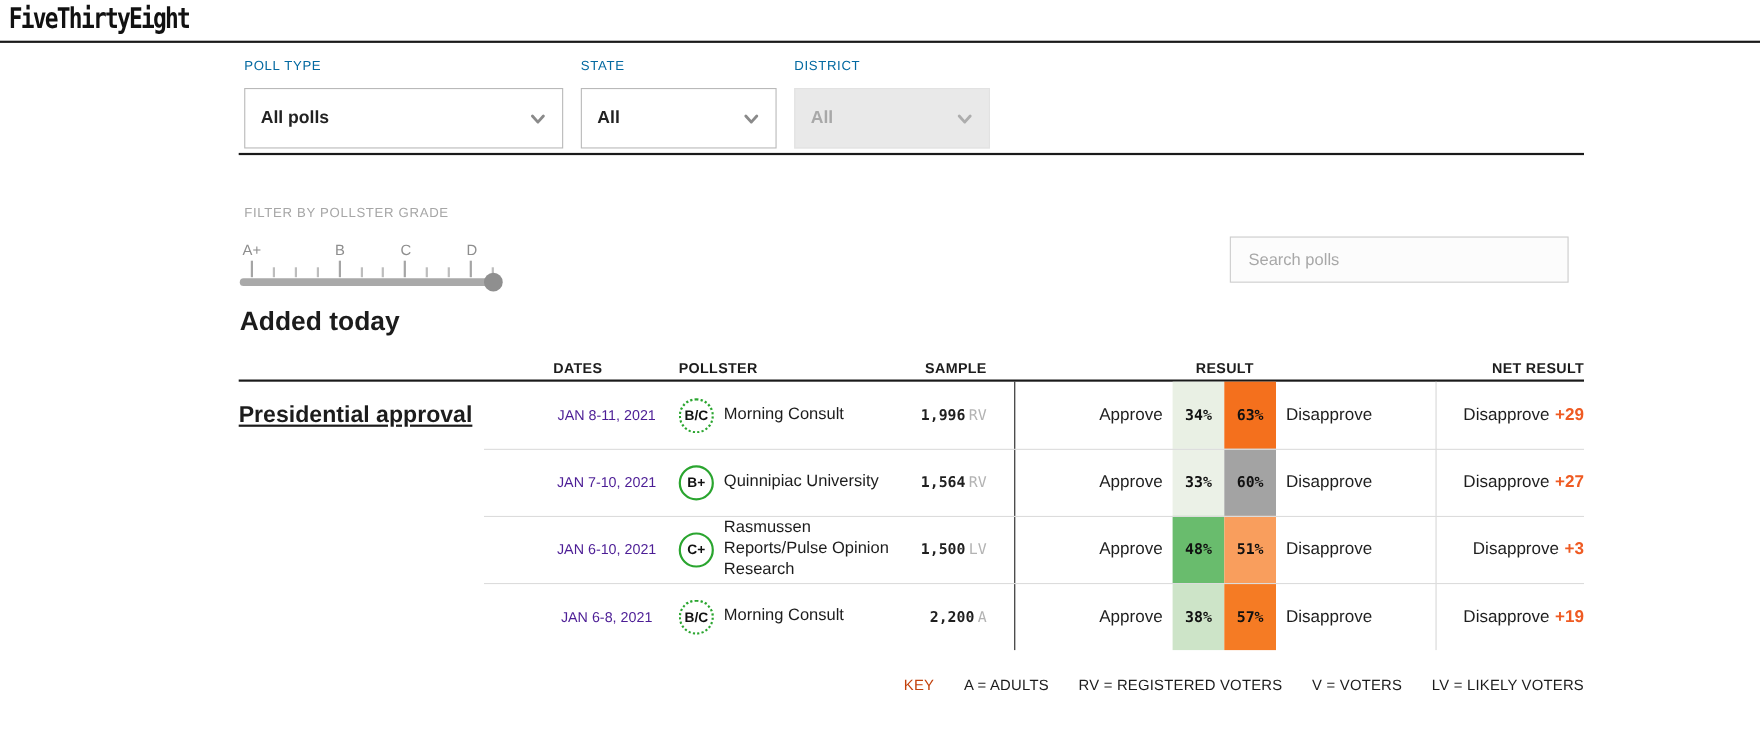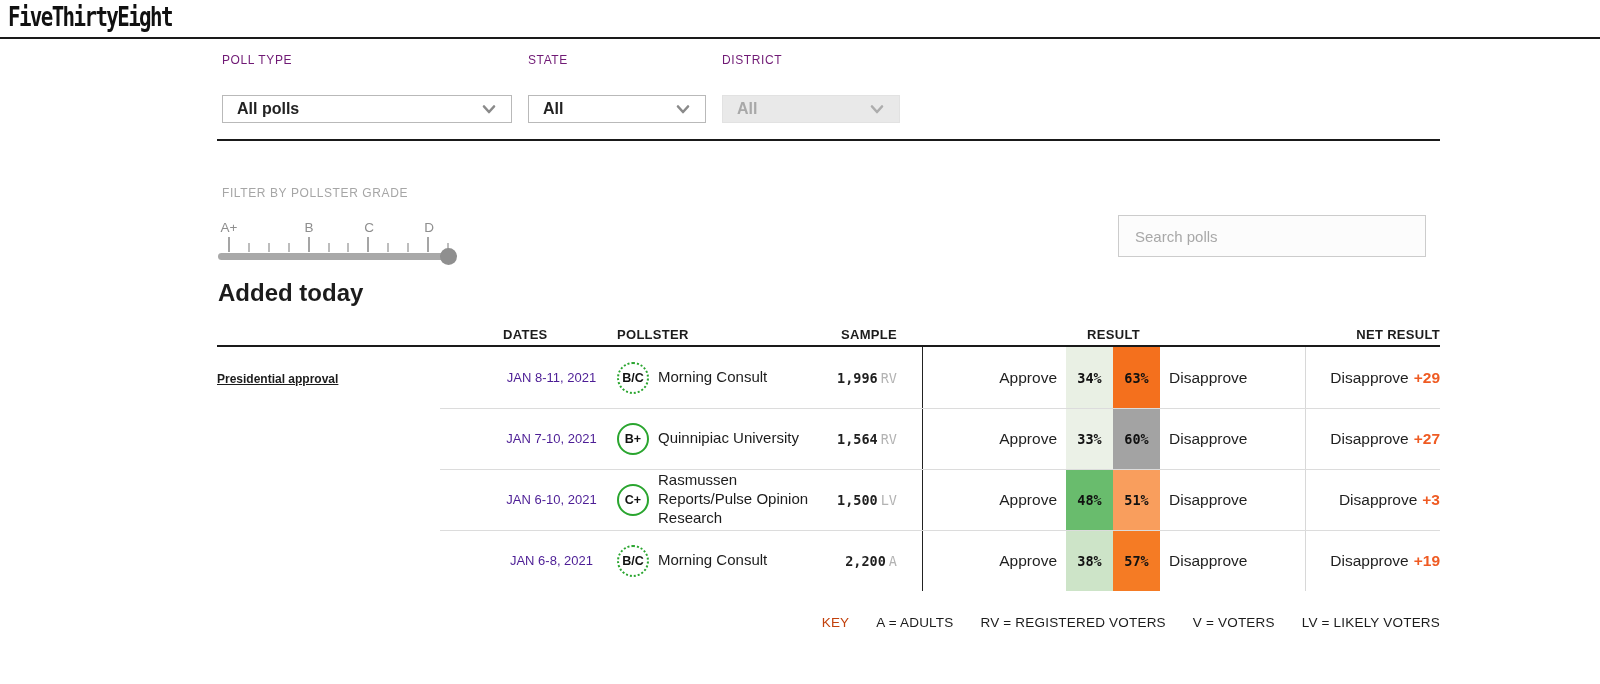--- a/index.html
+++ b/index.html
@@ -7,22 +7,22 @@
     font-family:"Liberation Sans", sans-serif; position:relative; overflow:hidden; }
 
   
   .logo { position:absolute; left:8px; top:2px; font-family:"DejaVu Sans Mono", monospace;
     font-weight:bold; font-size:26px; letter-spacing:-2px; transform:scaleX(.8);
     transform-origin:left center; color:#111; }
   .top-rule { position:absolute; left:0; top:37px; width:1600px; height:2px; background:#1a1a1a; }
 
   
   .filters { position:absolute; left:222px; top:53px; display:flex; gap:16px; }
-  .filter-label { font-size:12px; color:#701a75; letter-spacing:.6px; margin-bottom:28px; }
-  .dropdown { height:28px; border:1px solid #b9b9b9; background:#fff; display:flex;
+  .filter-label { font-size:12px; color:#0369a1; letter-spacing:.6px; margin-bottom:13px; }
+  .dropdown { height:55px; border:1px solid #b9b9b9; background:#fff; display:flex;
     align-items:center; justify-content:space-between; padding:0 14px; font-size:16px;
     font-weight:bold; color:#222; cursor:pointer; }
   .dropdown.disabled { background:#e9e9e9; border-color:#e2e2e2; color:#a8a8a8; cursor:default; }
   .dd-polltype { width:290px; } .dd-state { width:178px; } .dd-district { width:178px; }
   .chev { width:16px; height:16px; flex-shrink:0; }
   .filters-rule { position:absolute; left:217px; top:139px; width:1223px; height:2px; background:#1a1a1a; }
 
   
   .grade-label { position:absolute; left:222px; top:186px; font-size:12px; color:#a6a6a6; letter-spacing:.6px; }
   .slider { position:absolute; left:218px; top:220px; width:245px; height:44px; }
@@ -58,21 +58,21 @@
   .thead-rule { height:2px; background:#1a1a1a; margin-top:3px; }
 
   .tbody { position:relative; }
   .vline-dark { position:absolute; left:705px; top:0; bottom:0; width:1px; background:#222; }
   .vline-light { position:absolute; left:1088px; top:0; bottom:0; width:1px; background:#d8d8d8; }
 
   .row { display:flex; align-items:center; min-height:61px; position:relative; }
   .row + .row::before { content:""; position:absolute; left:223px; right:0; top:0;
     height:1px; background:#dcdcdc; }
   .c-q { width:286px; }
-  .question-link { font-size:12px; font-weight:bold; text-decoration:underline; color:#1c1c1c; cursor:pointer; }
+  .question-link { font-size:21px; font-weight:bold; text-decoration:underline; color:#1c1c1c; cursor:pointer; }
   .c-dates { width:97px; text-align:center; font-size:13px; color:#4c1d95; }
   .c-pollster { width:217px; padding-left:17px; display:flex; align-items:center; gap:9px; }
   .badge { width:32px; height:32px; border-radius:50%; border:2px solid #2aa52f; flex-shrink:0;
     display:flex; align-items:center; justify-content:center; font-size:12.5px; font-weight:bold; color:#111; }
   .badge[data-border="dotted"] { border-style:dotted; }
   .pollster-name { font-size:15px; line-height:1.25; color:#1c1c1c; }
   .c-sample { width:80px; text-align:right; font-family:"DejaVu Sans Mono", monospace;
     font-size:13.5px; font-weight:bold; white-space:nowrap; }
   .sample-type { color:#b3b3b3; font-weight:normal; margin-left:3px; }
   .c-result { width:383px; margin-left:25px; align-self:stretch; display:flex; align-items:stretch; }

